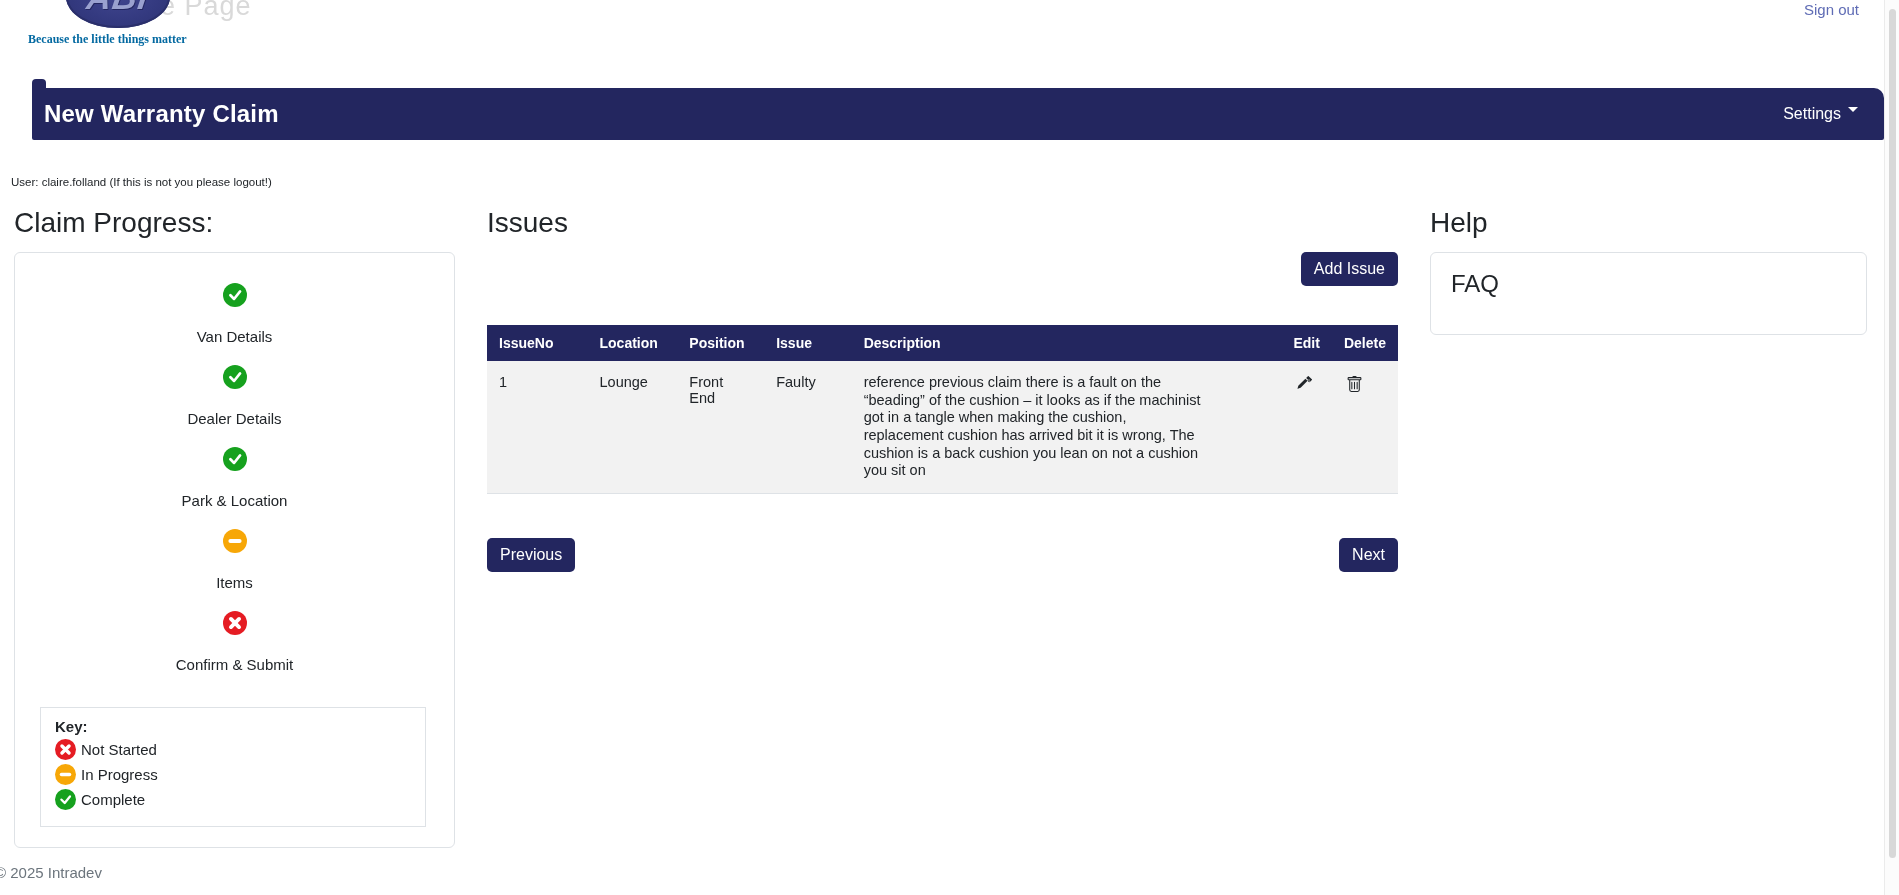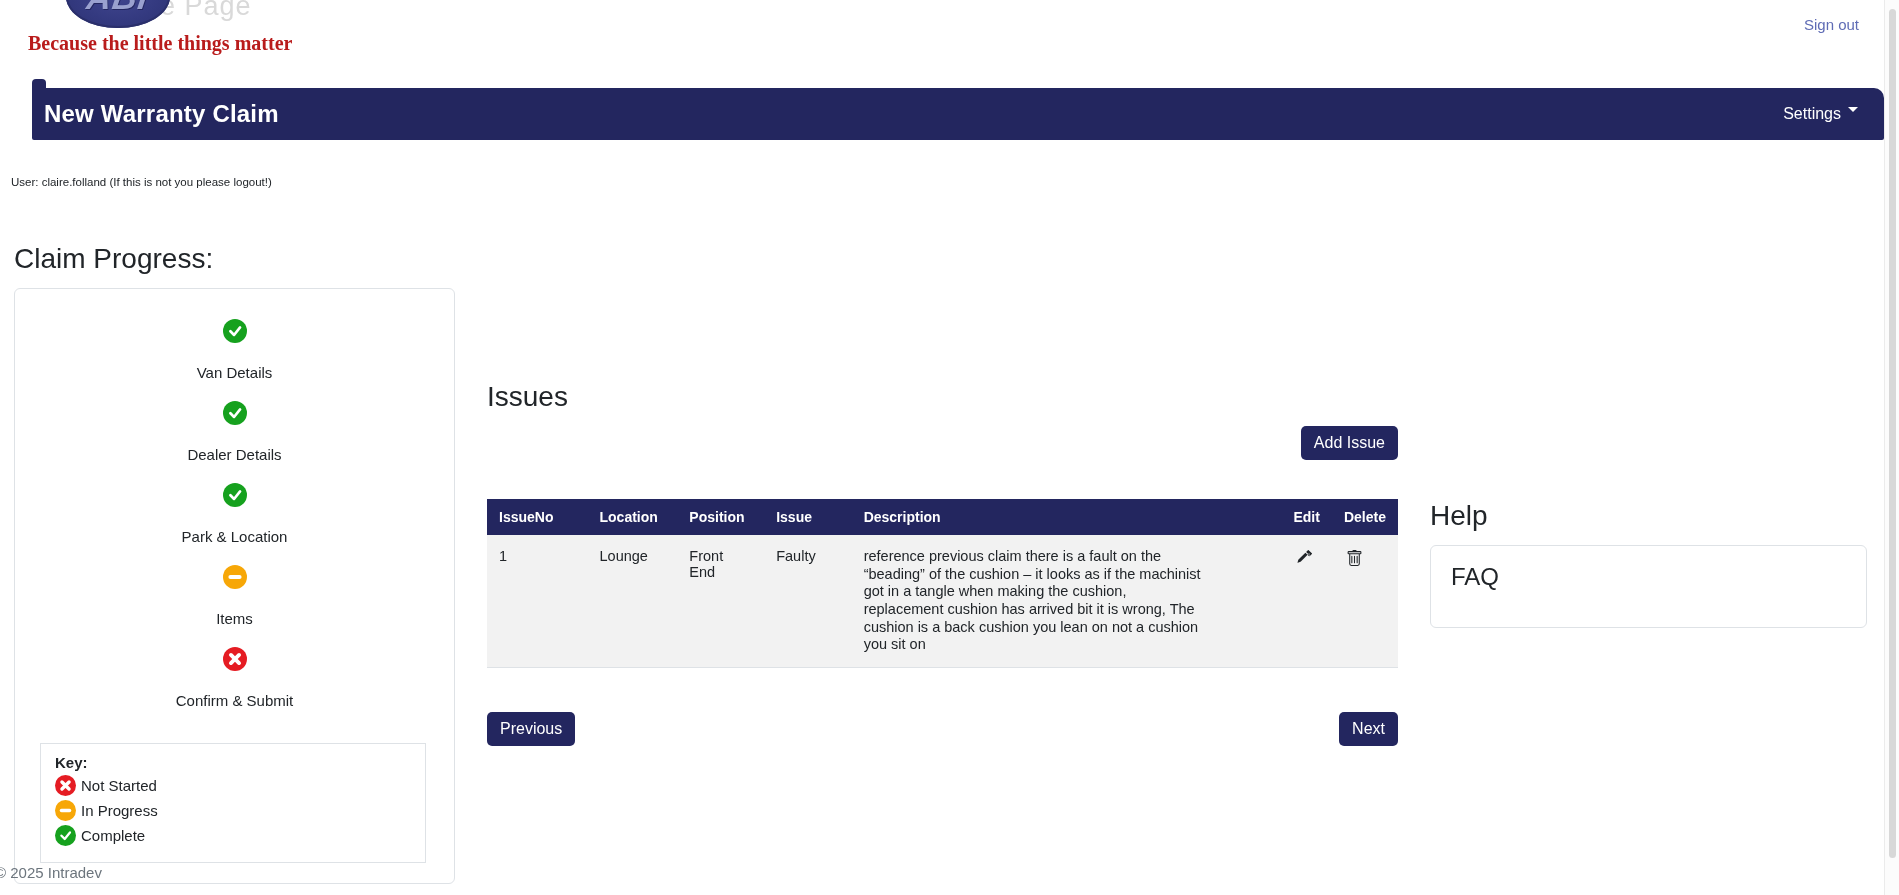--- a/index.html
+++ b/index.html
@@ -25,24 +25,24 @@
     box-shadow: inset 0 0 0 2px #2a2f6b;
   }
   .logo-oval span {
     font-size: 34px; font-weight: bold; font-style: italic;
     color: #9aa1cf; transform: skewX(-8deg); letter-spacing: 1px;
     text-shadow: 1px 1px 0 #23265f;
   }
   .tagline {
     position: absolute; left: 28px; top: 32px;
     font-family: "Liberation Serif", serif;
-    font-weight: bold; font-size: 20px; color: #b91c1c; z-index: 2;
+    font-weight: bold; font-size: 12px; color: #0369a1; z-index: 2;
   }
   .signout {
-    position: absolute; right: 40px; top: 16px;
+    position: absolute; right: 40px; top: 1px;
     color: #5f6cb5; font-size: 15px; text-decoration: none; cursor: pointer;
   }
 
   
   .navbar {
     position: relative;
     margin-right: 15px; height: 52px;
     background: #23265f;
     border-radius: 10px 10px 2px 2px;
     display: flex; align-items: center; justify-content: space-between;
@@ -61,22 +61,22 @@
     border-right: 5px solid transparent; border-top: 5px solid #fff;
     display: inline-block; margin-top: 2px;
   }
 
   
   .user-notice { margin: 36px 0 0 11px; font-size: 11.5px; color: #212529; }
 
   
   .main-row {
     display: flex; gap: 32px;
-    padding: 0 16px 0 14px; margin-top: 55px;
-    align-items: center;
+    padding: 0 16px 0 14px; margin-top: 19px;
+    align-items: flex-start;
   }
   .col-left  { width: 441px; flex: none; }
   .col-mid   { width: 911px; flex: none; }
   .col-right { width: 437px; flex: none; }
   .section-heading { font-size: 28px; font-weight: 500; color: #212529; margin-bottom: 13px; }
 
   
   .progress-card {
     border: 1px solid #dee2e6; border-radius: 6px;
     padding: 20px 16px 20px 16px; min-height: 434px;

